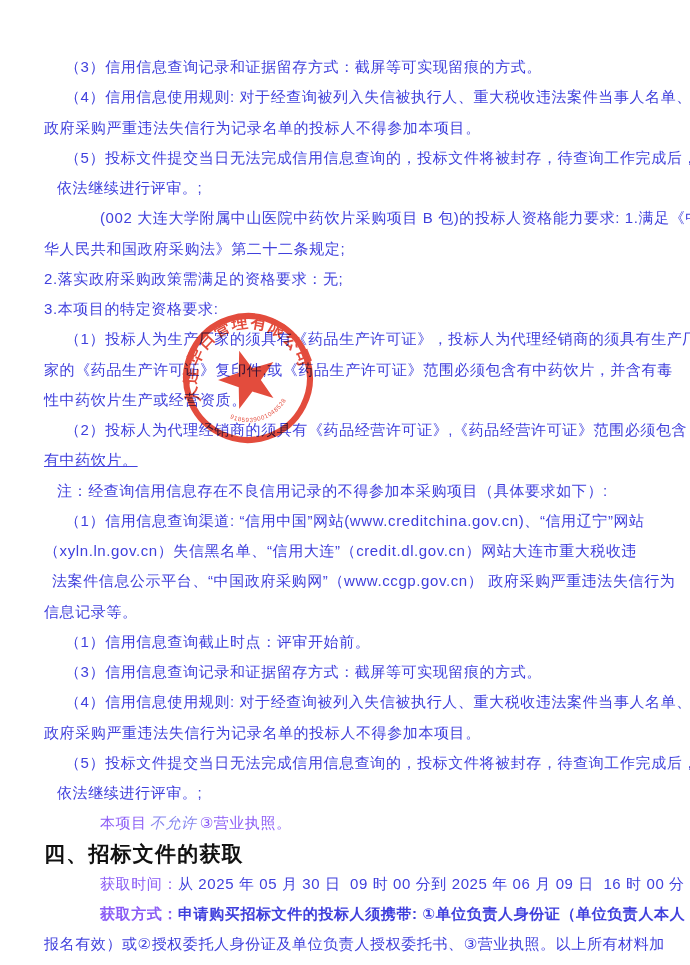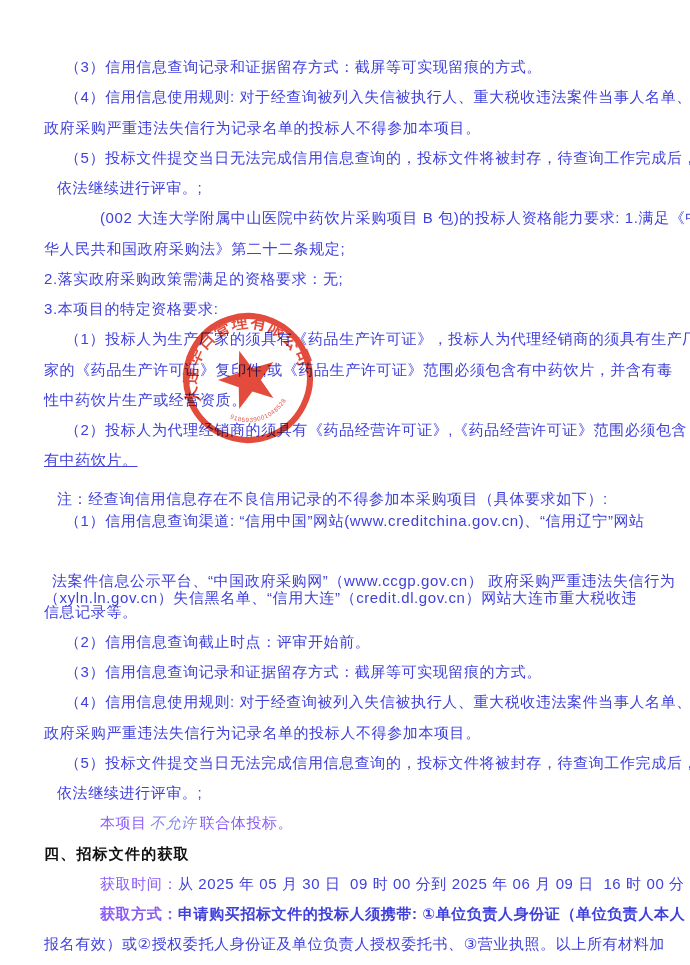--- a/index.html
+++ b/index.html
@@ -12,21 +12,21 @@
   .line{
     position:absolute;
     white-space:pre;
     font-size:15px;
     line-height:30px;height:30px;
     letter-spacing:0.6px;
   }
   .blue{color:#4040dd;}
   .black{color:#8b5cf6;}
   .italic{color:#8787ef;font-style:italic;padding:0 3px;}
-  .heading{color:#111111;font-weight:bold;font-size:15px;letter-spacing:1.2px;}
+  .heading{color:#111111;font-weight:bold;font-size:21px;letter-spacing:1.2px;}
   
   .seal{
     position:absolute;left:180px;top:310px;width:136px;height:136px;
     transform:rotate(-18deg);
     opacity:0.88;
     mix-blend-mode:multiply;
     pointer-events:none;
   }
   .seal-name{font-size:24px;font-weight:bold;letter-spacing:2px;}
   .seal-serial{font-size:9px;letter-spacing:1px;}
@@ -43,32 +43,32 @@
       <div class="line blue" style="left: 57px; top: 173px;">依法继续进行评审。;</div>
       <div class="line blue" style="left: 100px; top: 203.25px;">(002 大连大学附属中山医院中药饮片采购项目 B 包)的投标人资格能力要求: 1.满足《中</div>
       <div class="line blue" style="left: 44px; top: 233.5px;">华人民共和国政府采购法》第二十二条规定;</div>
       <div class="line blue" style="left: 44px; top: 263.75px;">2.落实政府采购政策需满足的资格要求：无;</div>
       <div class="line blue" style="left: 44px; top: 294px;">3.本项目的特定资格要求:</div>
       <div class="line blue" style="left: 65px; top: 324.25px;">（1）投标人为生产厂家的须具有《药品生产许可证》，投标人为代理经销商的须具有生产厂</div>
       <div class="line blue" style="left: 44px; top: 354.5px;">家的《药品生产许可证》复印件,或《药品生产许可证》范围必须包含有中药饮片，并含有毒</div>
       <div class="line blue" style="left: 44px; top: 384.75px;">性中药饮片生产或经营资质。</div>
       <div class="line blue" style="left: 65px; top: 415px;">（2）投标人为代理经销商的须具有《药品经营许可证》,《药品经营许可证》范围必须包含</div>
       <div class="line blue" style="left: 44px; top: 445.25px; text-decoration: underline;">有中药饮片。</div>
-      <div class="line blue" style="left: 57px; top: 475.5px; margin-top: 8px;">注：经查询信用信息存在不良信用记录的不得参加本采购项目（具体要求如下）:</div>
+      <div class="line blue" style="left: 57px; top: 475.5px;">注：经查询信用信息存在不良信用记录的不得参加本采购项目（具体要求如下）:</div>
       <div class="line blue" style="left: 65px; top: 505.75px;">（1）信用信息查询渠道: “信用中国”网站(www.creditchina.gov.cn)、“信用辽宁”网站</div>
-      <div class="line blue" style="left: 44px; top: 536px; margin-top: 47px;">（xyln.ln.gov.cn）失信黑名单、“信用大连”（credit.dl.gov.cn）网站大连市重大税收违</div>
+      <div class="line blue" style="left: 44px; top: 536px;">（xyln.ln.gov.cn）失信黑名单、“信用大连”（credit.dl.gov.cn）网站大连市重大税收违</div>
       <div class="line blue" style="left: 52px; top: 566.25px;">法案件信息公示平台、“中国政府采购网”（www.ccgp.gov.cn） 政府采购严重违法失信行为</div>
       <div class="line blue" style="left: 44px; top: 596.5px;">信息记录等。</div>
-      <div class="line blue" style="left: 65px; top: 626.75px;">（2）信用信息查询截止时点：评审开始前。</div>
+      <div class="line blue" style="left: 65px; top: 626.75px;">（1）信用信息查询截止时点：评审开始前。</div>
       <div class="line blue" style="left: 65px; top: 657px;">（3）信用信息查询记录和证据留存方式：截屏等可实现留痕的方式。</div>
       <div class="line blue" style="left: 65px; top: 687.25px;">（4）信用信息使用规则: 对于经查询被列入失信被执行人、重大税收违法案件当事人名单、</div>
       <div class="line blue" style="left: 44px; top: 717.5px;">政府采购严重违法失信行为记录名单的投标人不得参加本项目。</div>
       <div class="line blue" style="left: 65px; top: 747.75px;">（5）投标文件提交当日无法完成信用信息查询的，投标文件将被封存，待查询工作完成后，</div>
       <div class="line blue" style="left: 57px; top: 778px;">依法继续进行评审。;</div>
-      <div class="line " style="left: 100px; top: 808.25px;"><span class="black">本项目</span><span class="italic">不允许</span><span class="black">联合体投标。</span></div>
+      <div class="line " style="left: 100px; top: 808.25px;"><span class="black">本项目</span><span class="italic">不允许</span><span class="black">③营业执照。</span></div>
       <div class="line heading" style="left: 44px; top: 838.5px;">四、招标文件的获取</div>
       <div class="line " style="left: 100px; top: 868.75px;"><span class="black">获取时间：</span><span class="blue">从 2025 年 05 月 30 日  09 时 00 分到 2025 年 06 月 09 日  16 时 00 分</span></div>
       <div class="line " style="left: 100px; top: 899px; font-weight: bold;"><span class="black">获取方式：</span><span class="blue">申请购买招标文件的投标人须携带: ①单位负责人身份证（单位负责人本人</span></div>
       <div class="line blue" style="left: 44px; top: 929.25px;">报名有效）或②授权委托人身份证及单位负责人授权委托书、③营业执照。以上所有材料加</div>
     </div>
 
   <svg class="seal" viewBox="0 0 200 200" aria-hidden="true">
     <defs>
       <path id="sealTopArc" d="M 32,142 A 78,78 0 1 1 168,142" fill="none"></path>
       <path id="sealBottomArc" d="M 42,128 A 64,64 0 0 0 158,128" fill="none"></path>

